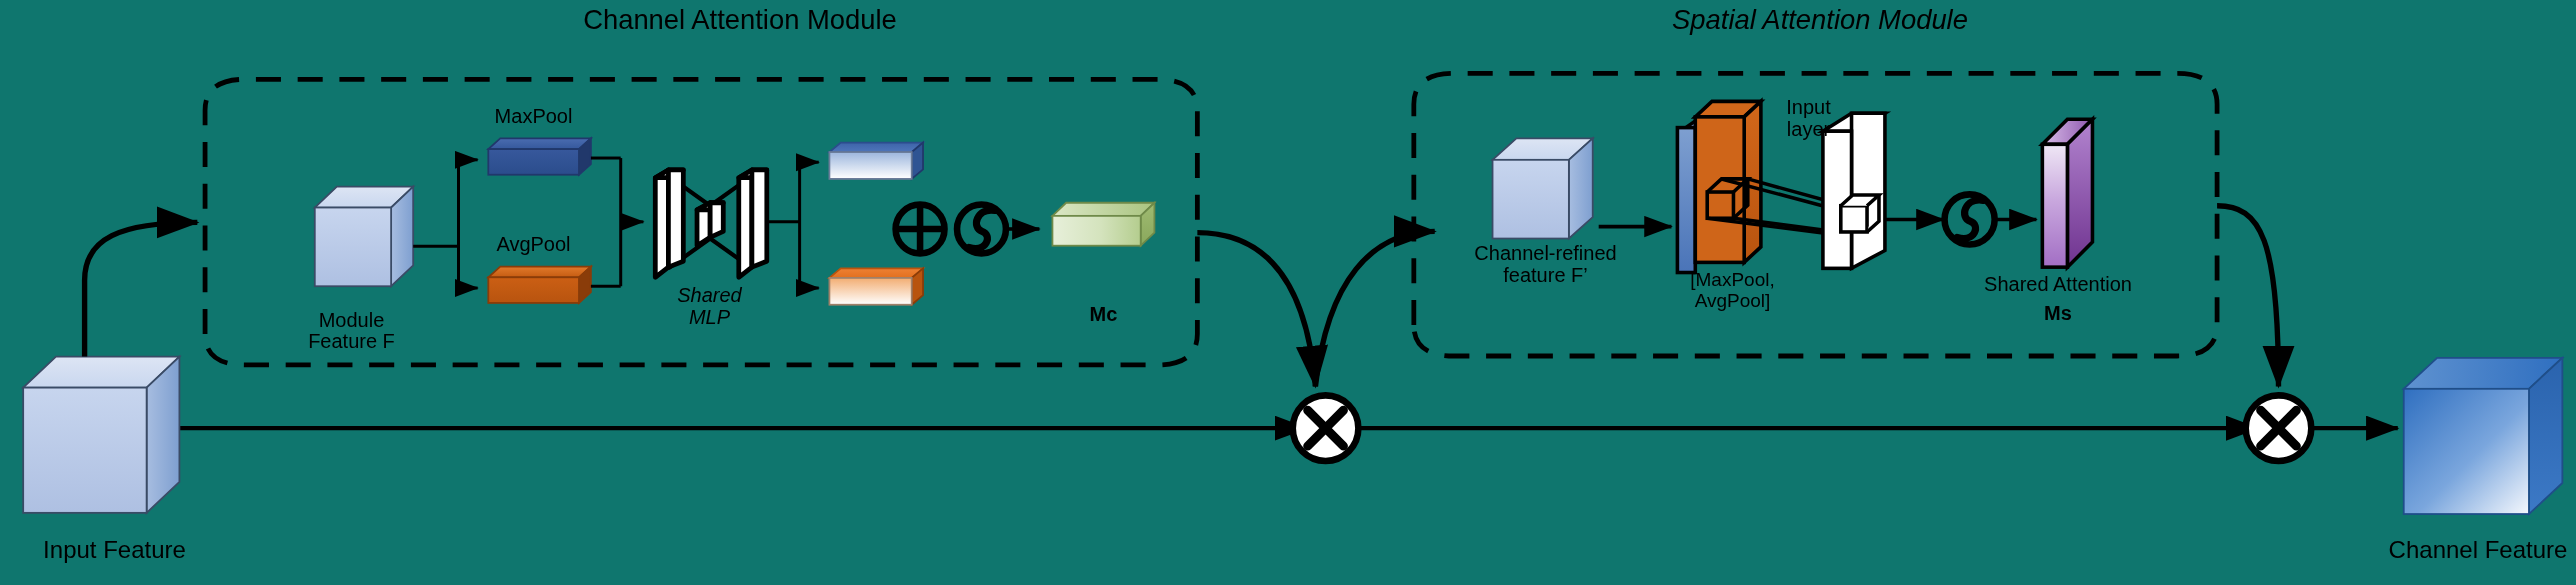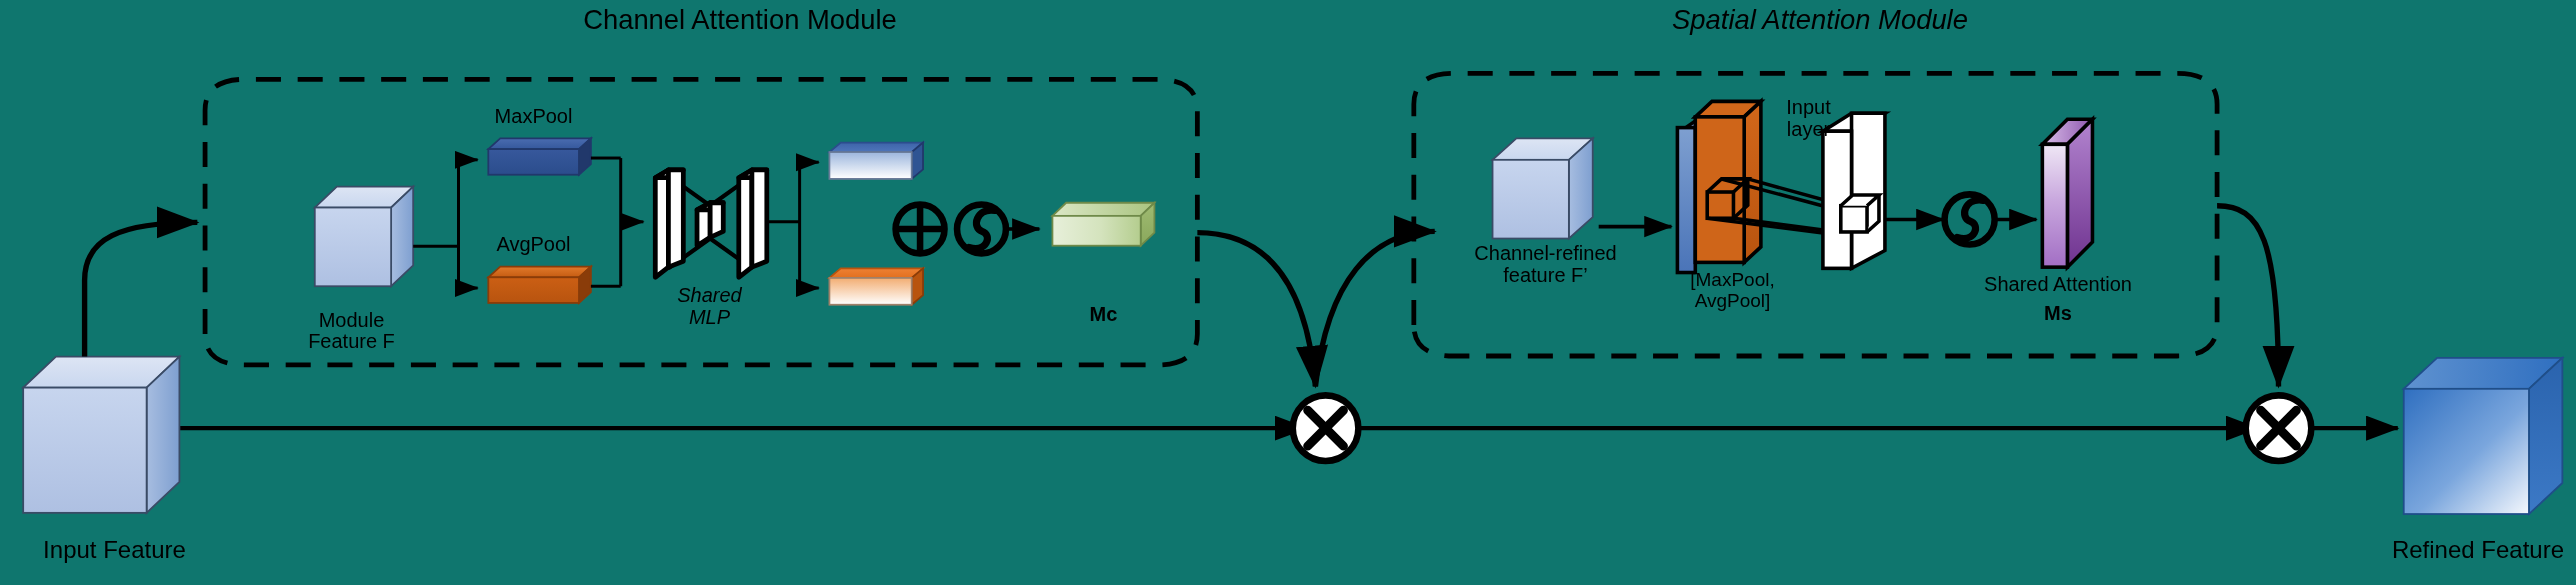--- a/index.html
+++ b/index.html
@@ -335,21 +335,21 @@
     <rect x="4030" y="652" width="210" height="210" fill="url(#gRefFace)" stroke="#1f4e89" stroke-width="3"></rect>
   </g>
 </svg>
 
 <div class="lbl title" style="left:525px;top:4.8px;width:430px;">Channel Attention Module</div>
 
 <div class="lbl title" style="left:1605px;top:4.8px;width:430px;font-style:italic;">Spatial Attention Module</div>
 
 <div class="lbl big" style="left:16px;top:537px;width:197px;text-align:center;">Input Feature</div>
 
-<div class="lbl big" style="left:2380px;top:537px;width:196px;">Refined Feature</div>
+<div class="lbl big" style="left:2380px;top:537px;width:196px;">Channel Feature</div>
 
 <div class="lbl med" style="left:271px;top:288px;width:161px;">
   <span>Module
 Feature F</span>
 </div>
 
 <div class="lbl med" style="left:465px;top:106px;width:137px;">MaxPool</div>
 
 <div class="lbl med" style="left:465px;top:234px;width:137px;">AvgPool</div>
 

